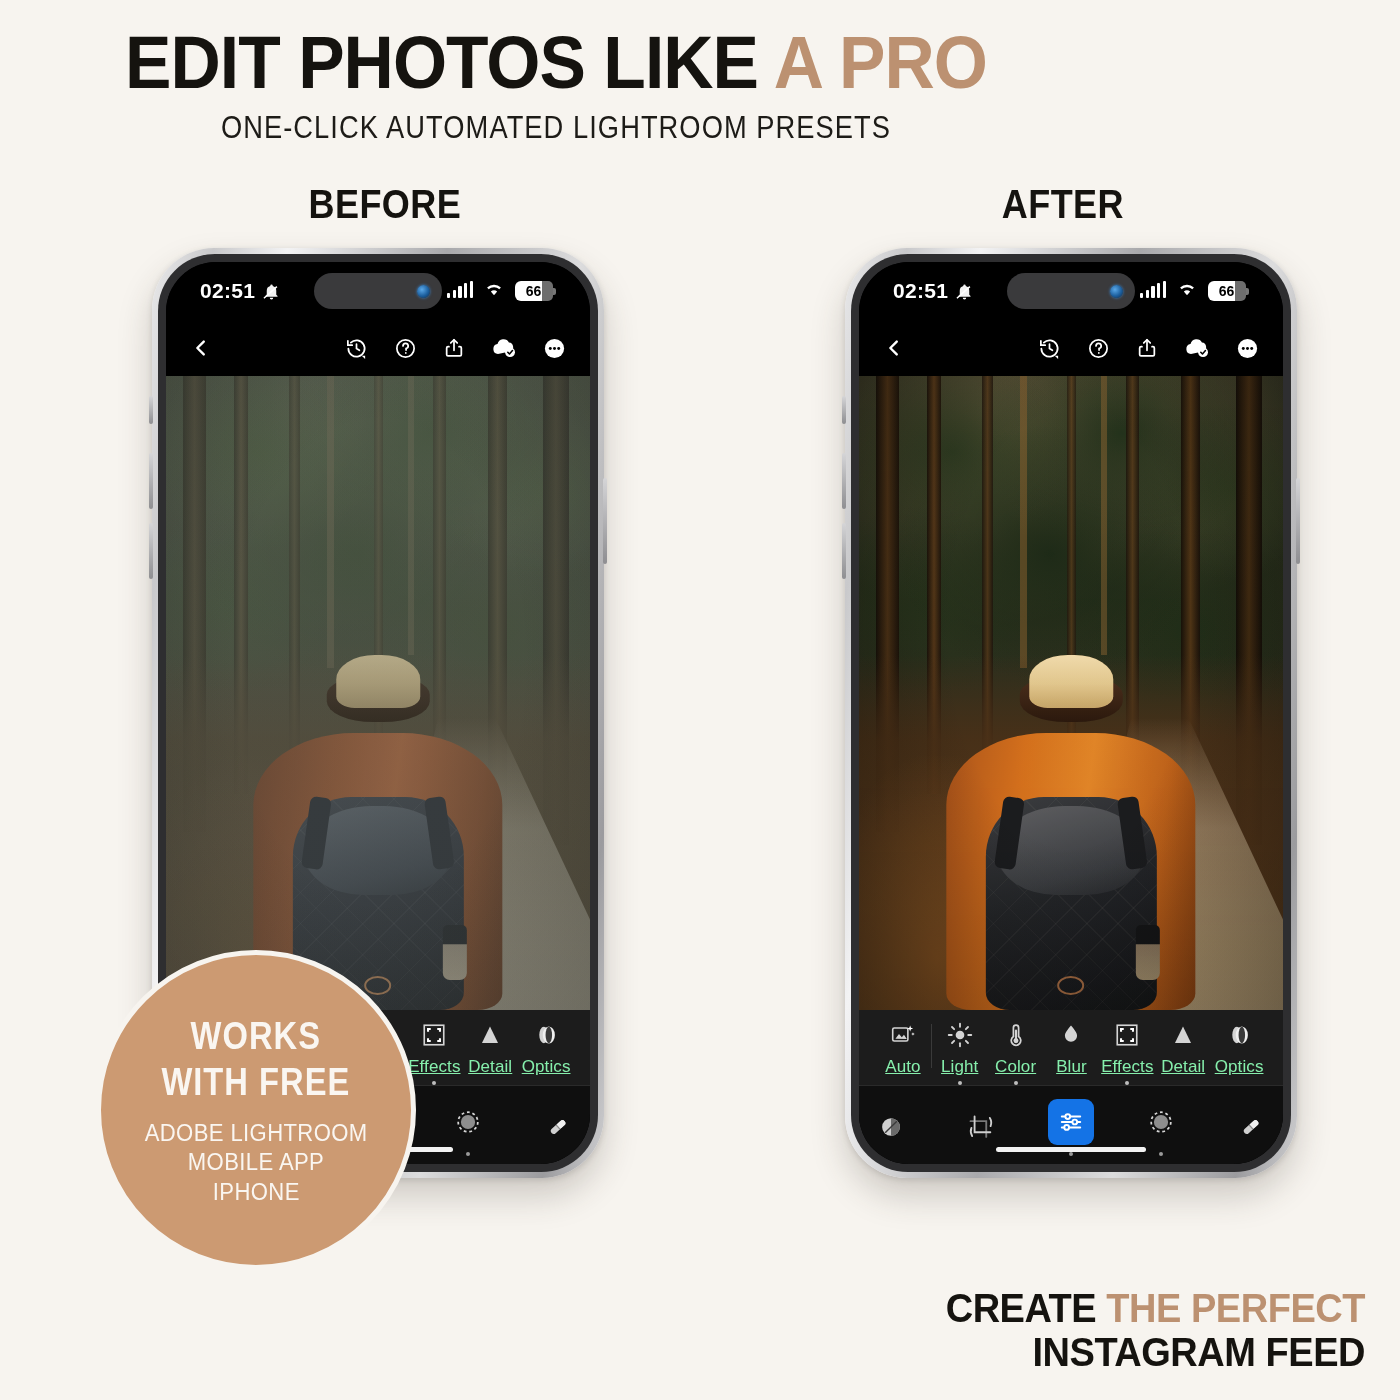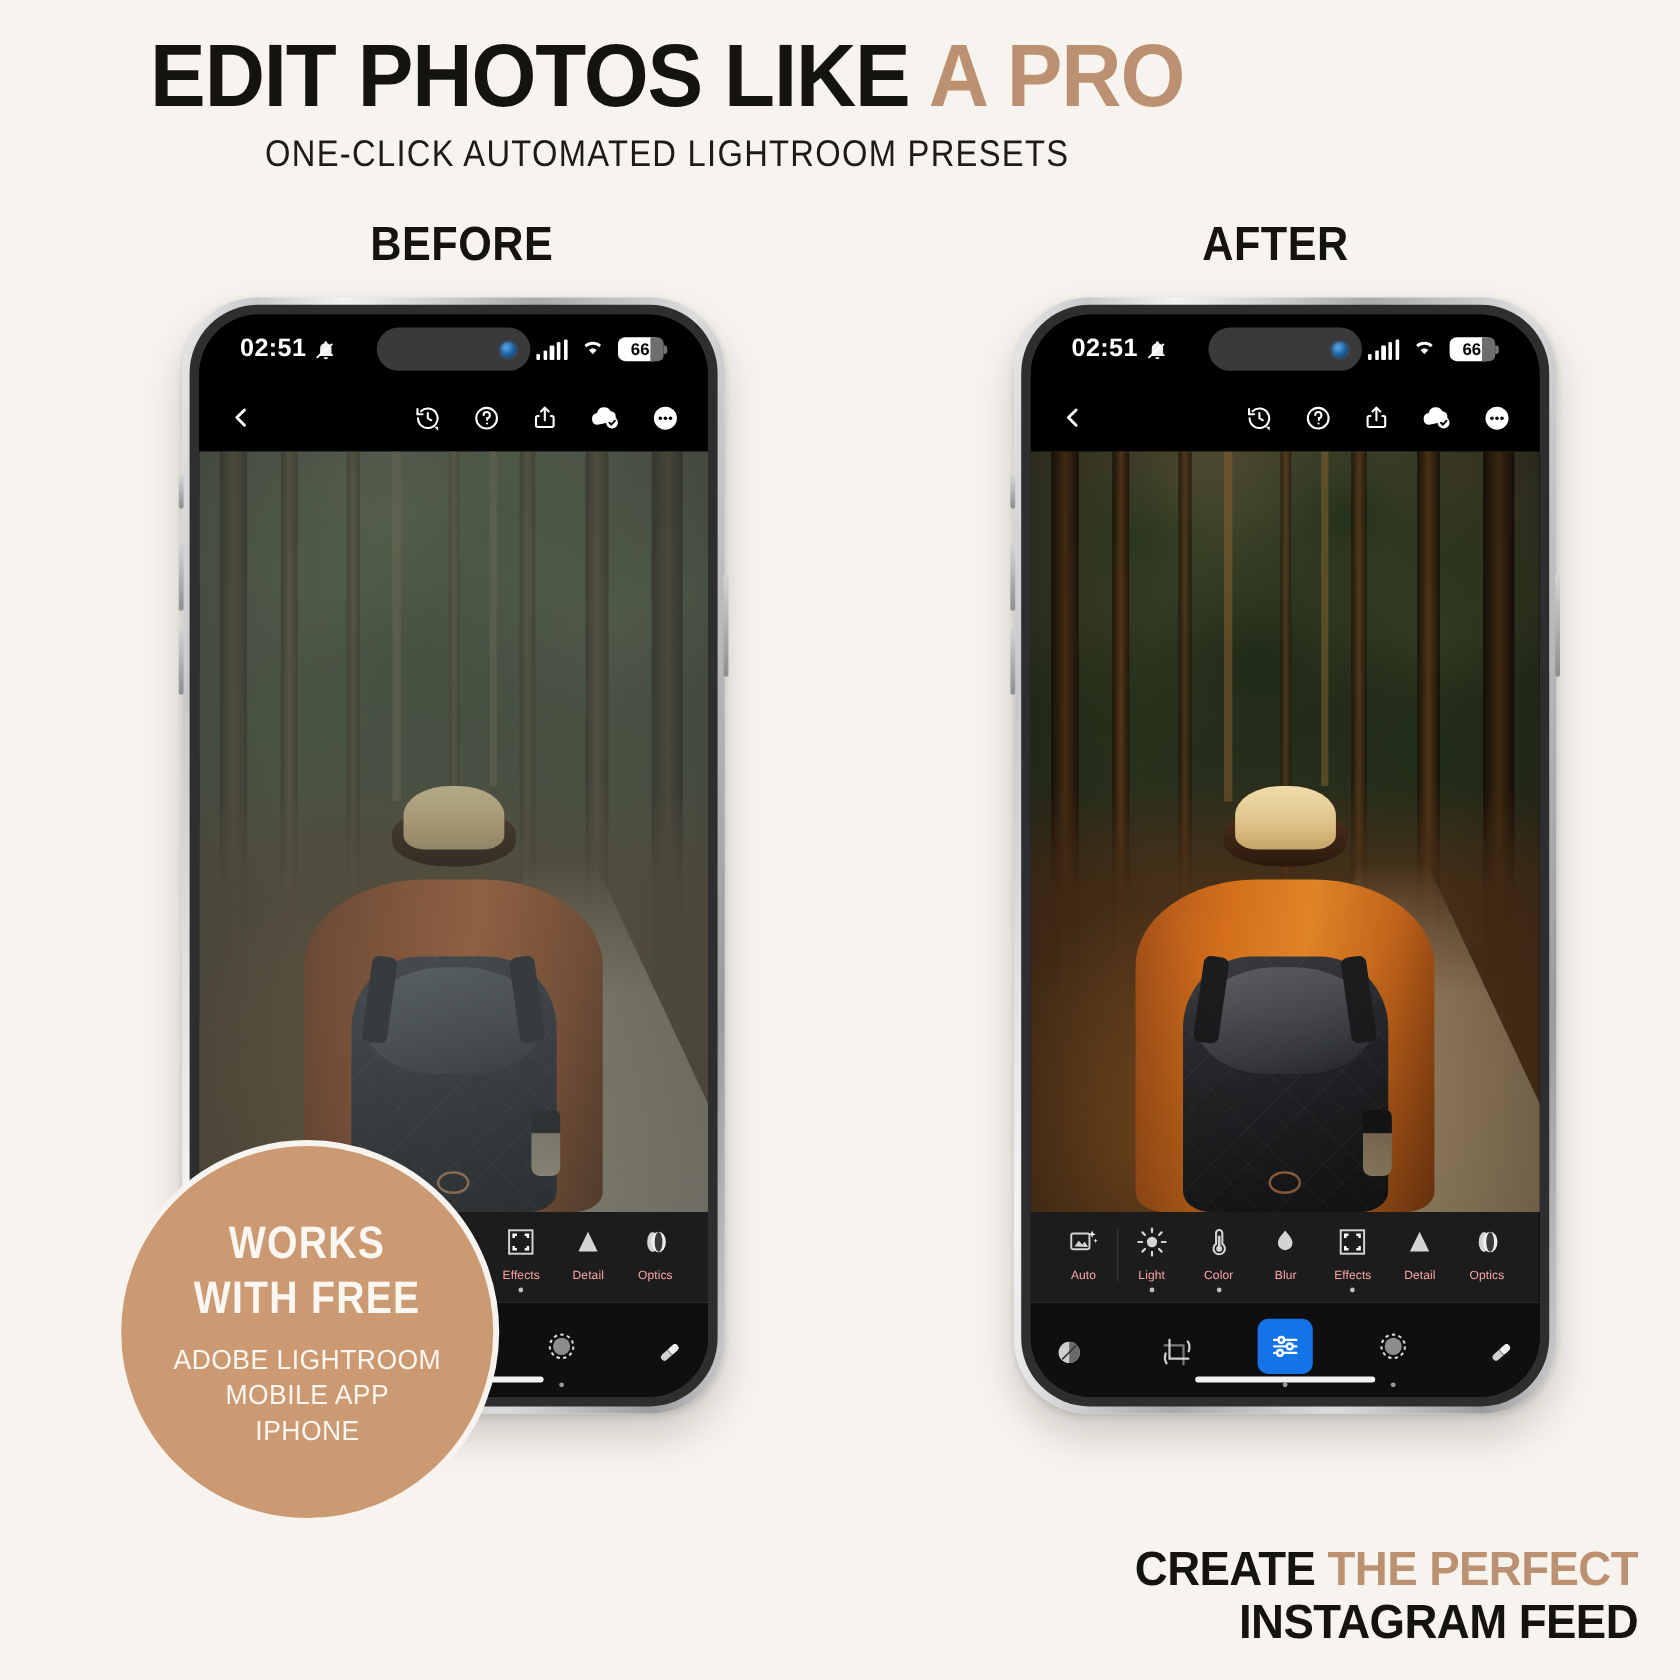--- a/index.html
+++ b/index.html
@@ -79,21 +79,21 @@
   .sb-power  { right:-3px; width:4px; height:86px; top:230px; }
 
   
   .statusbar {
     position:relative; height:58px; background:#000;
     display:flex; align-items:center; color:#fff;
     padding:0 34px; z-index:4;
   }
   .sb-time { font-size:21px; font-weight:bold; letter-spacing:.3px; }
   .mute-icon { margin-left:7px; display:flex; }
-  .sb-right { margin-left:auto; display:flex; align-items:center; gap:11px; }
+  .sb-right { margin-left:auto; display:flex; align-items:flex-start; gap:11px; }
   .bars { display:flex; align-items:flex-end; gap:2.5px; height:17px; }
   .bars i { width:3.2px; background:#fff; border-radius:1px; display:block; }
   .bars i:nth-child(1){height:5px}
   .bars i:nth-child(2){height:8px}
   .bars i:nth-child(3){height:12px}
   .bars i:nth-child(4){height:15px}
   .bars i:nth-child(5){height:17px}
   .battery {
     display:flex; align-items:center;
   }
@@ -184,21 +184,21 @@
 
   
   .edit-area { background:#0b0b0b; position:relative; z-index:3; }
   .edit-row1 {
     background:#1c1c1c;
     display:flex; align-items:flex-start; justify-content:space-between;
     padding:12px 16px 0 16px; height:76px;
     border-bottom:1px solid #2a2a2a;
   }
   .edit-item { display:flex; flex-direction:column; align-items:center; gap:5px; width:62px; position:relative;}
-  .edit-item .ei-label { font-size:10px; color:#fca5a5; letter-spacing:.1px; }
+  .edit-item .ei-label { font-size:17px; color:#86efac; letter-spacing:.1px;text-decoration:underline; }
   .edit-item .ei-dot { position:absolute; bottom:-8px; width:4px; height:4px; border-radius:50%; background:#bdbdbd; }
   .divider-v { width:1px; height:44px; background:#3a3a3a; margin-top:2px; }
 
   .edit-row2 {
     background:#0f0f0f;
     display:flex; align-items:center; justify-content:center; gap:44px;
     height:78px; padding-top:4px;
   }
   .tool-btn { position:relative; display:flex; flex-direction:column; align-items:center; }
   .tool-square {

